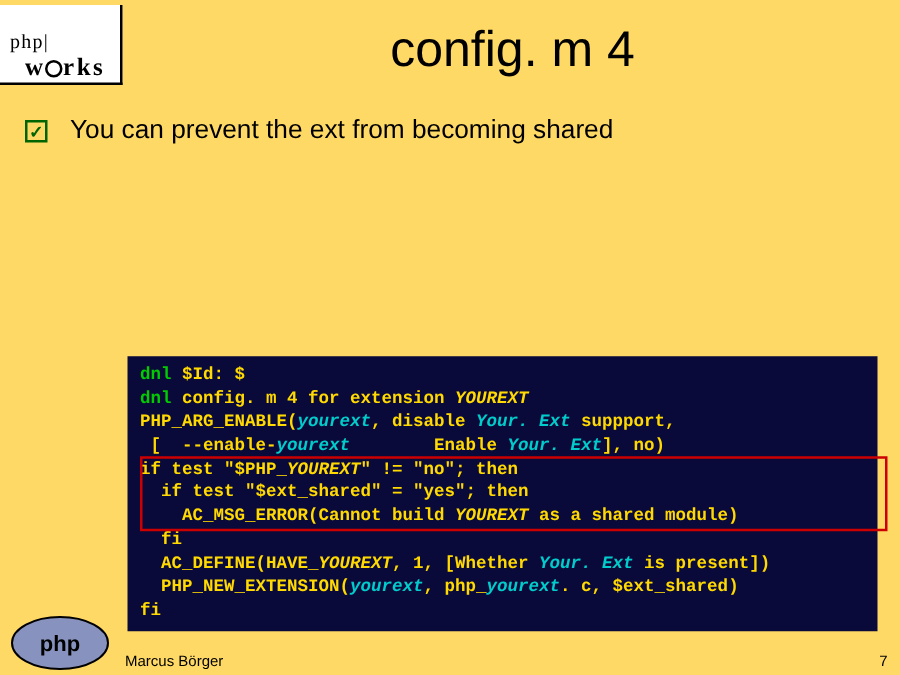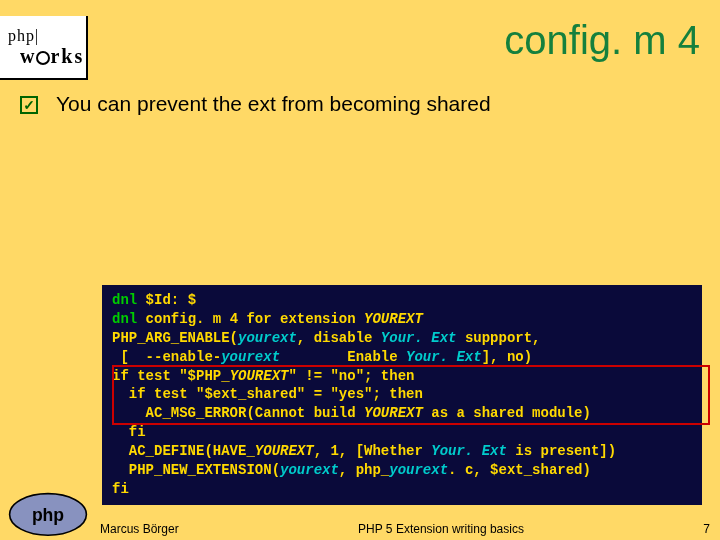--- a/index.html
+++ b/index.html
@@ -1,21 +1,21 @@
 <!DOCTYPE html>
 <html><head>
 <meta charset="utf-8">
 <style>
 * { margin: 0; padding: 0; box-sizing: border-box; }
 body { width: 720px; height: 540px; background: #ffd966; font-family: Verdana, sans-serif; position: relative; overflow: hidden; }
-.logo-box { position: absolute; top: 16px; left: 0; width: 88px; height: 64px; background: #fff; border-right: 2px solid #000; border-bottom: 2px solid #000; display: flex; flex-direction: column; justify-content: center; padding-left: 8px; }
+.logo-box { position: absolute; top: 4px; left: 0; width: 98px; height: 64px; background: #fff; border-right: 2px solid #000; border-bottom: 2px solid #000; display: flex; flex-direction: column; justify-content: flex-end; padding-left: 8px; }
 .logo-top { font-family: Georgia, serif; font-size: 16px; color: #000; letter-spacing: 1px; }
 .logo-bottom { font-family: Georgia, serif; font-size: 20px; color: #000; letter-spacing: 2px; font-weight: bold; margin-left: 12px; }
 .gear { display: inline-block; width: 14px; height: 14px; border: 2px solid #000; border-radius: 50%; position: relative; vertical-align: middle; }
-.title { position: absolute; top: 18px; left: 120px; right: 20px; text-align: right; font-size: 40px; color: #15803d; font-family: Verdana, sans-serif; }
+.title { position: absolute; top: 18px; left: 120px; right: 20px; text-align: center; font-size: 40px; color: #000000; font-family: Verdana, sans-serif; }
 .bullet-row { position: absolute; top: 92px; left: 20px; display: flex; align-items: flex-start; gap: 18px; }
 .checkbox { width: 18px; height: 18px; border: 2px solid #006400; display: flex; align-items: center; justify-content: center; color: #006400; font-weight: bold; font-size: 14px; margin-top: 4px; }
 .bullet-text { font-size: 21px; color: #000; }
 .code-block { position: absolute; top: 285px; left: 102px; right: 18px; background: #0a0a3a; color: #ffd900; font-family: "Courier New", monospace; font-size: 14px; font-weight: bold; line-height: 1.35; padding: 6px 10px 6px 10px; white-space: pre; }
 .kw-green { color: #00cc00; }
 .kw-cyan { color: #00cccc; font-style: italic; }
 .kw-yellowit { color: #ffd900; font-style: italic; }
 .highlight-box { position: absolute; top: 365px; left: 112px; width: 598px; height: 60px; border: 2px solid #c00; pointer-events: none; }
 .footer { position: absolute; bottom: 0; left: 100px; right: 10px; display: flex; justify-content: space-between; font-size: 12px; color: #000; padding: 4px 0; gap: 20px; }
 .php-logo { position: absolute; bottom: 4px; left: 8px; width: 80px; height: 44px; }
@@ -52,15 +52,14 @@
 
 <div class="php-logo">
   <svg viewBox="0 0 100 55">
     <ellipse cx="50" cy="28" rx="48" ry="26" fill="#8892bf" stroke="#000" stroke-width="2"></ellipse>
     <text x="50" y="36" font-family="Arial" font-size="22" font-weight="bold" fill="#000" text-anchor="middle">php</text>
   </svg>
 </div>
 
 <div class="footer">
   <span>Marcus Börger</span>
-  <span>PHP 5 Extension writing basics</span>
   <span>7</span>
 </div>
 
 </body></html>

